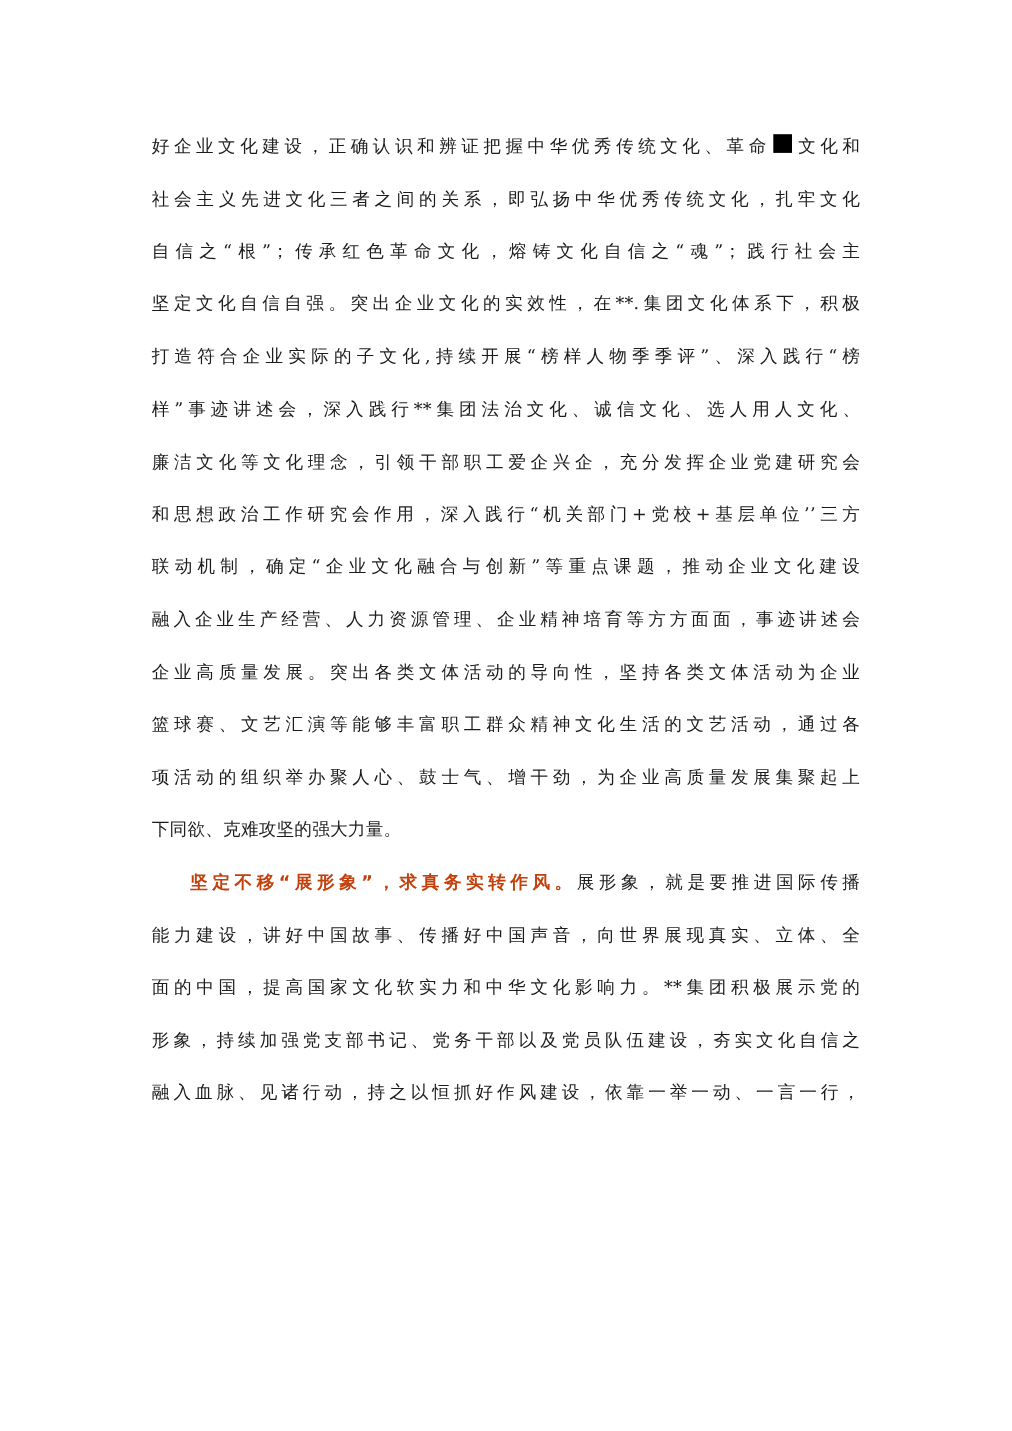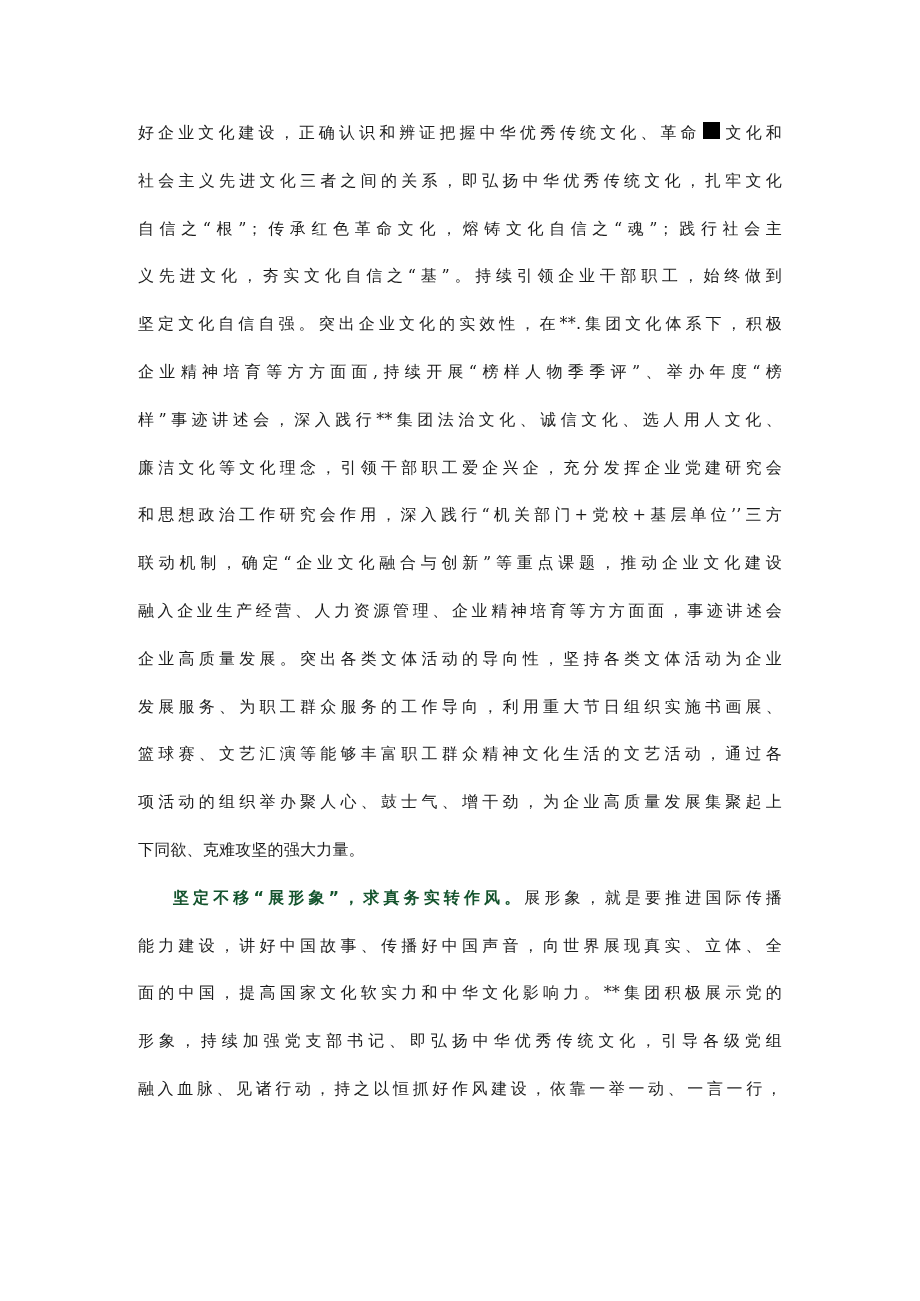--- a/index.html
+++ b/index.html
@@ -41,58 +41,56 @@
     }
     .line.last {
       text-align-last: left;
     }
     .line.indent {
       padding-left: 35px;
     }
     .bold {
       font-family: "DejaVu Sans", "Liberation Sans", sans-serif;
       font-weight: bold;
-      color: #14532d;
+      color: #c2410c;
     }
     .redact {
       display: inline-block;
       width: 17px;
       height: 17px;
       background: #000000;
       vertical-align: -1px;
       margin: 0 2px;
     }
   </style>
 </head>
 <body>
 
 <div class="page">
   <div class="body-text">
 
     <div>
       <span class="line"><span>好企业文化建设，正确认识和辨证把握中华优秀传统文化、革命</span><span class="redact"></span><span>文化和</span></span>
       <span class="line">社会主义先进文化三者之间的关系，即弘扬中华优秀传统文化，扎牢文化</span>
       <span class="line">自信之“根”；传承红色革命文化，熔铸文化自信之“魂”；践行社会主</span>
-      <span class="line">义先进文化，夯实文化自信之“基”。持续引领企业干部职工，始终做到</span>
       <span class="line">坚定文化自信自强。突出企业文化的实效性，在**.集团文化体系下，积极</span>
-      <span class="line">企业精神培育等方方面面,持续开展“榜样人物季季评”、举办年度“榜</span>
+      <span class="line">打造符合企业实际的子文化,持续开展“榜样人物季季评”、深入践行“榜</span>
       <span class="line">样”事迹讲述会，深入践行**集团法治文化、诚信文化、选人用人文化、</span>
       <span class="line">廉洁文化等文化理念，引领干部职工爱企兴企，充分发挥企业党建研究会</span>
       <span class="line">和思想政治工作研究会作用，深入践行“机关部门+党校+基层单位’’三方</span>
       <span class="line">联动机制，确定“企业文化融合与创新”等重点课题，推动企业文化建设</span>
       <span class="line">融入企业生产经营、人力资源管理、企业精神培育等方方面面，事迹讲述会</span>
       <span class="line">企业高质量发展。突出各类文体活动的导向性，坚持各类文体活动为企业</span>
-      <span class="line">发展服务、为职工群众服务的工作导向，利用重大节日组织实施书画展、</span>
       <span class="line">篮球赛、文艺汇演等能够丰富职工群众精神文化生活的文艺活动，通过各</span>
       <span class="line">项活动的组织举办聚人心、鼓士气、增干劲，为企业高质量发展集聚起上</span>
       <span class="line last">下同欲、克难攻坚的强大力量。</span>
     </div>
 
     <div>
       <span class="line indent"><span class="bold">坚定不移“展形象”，求真务实转作风。</span><span>展形象，就是要推进国际传播</span></span>
       <span class="line">能力建设，讲好中国故事、传播好中国声音，向世界展现真实、立体、全</span>
       <span class="line">面的中国，提高国家文化软实力和中华文化影响力。**集团积极展示党的</span>
-      <span class="line">形象，持续加强党支部书记、即弘扬中华优秀传统文化，引导各级党组</span>
+      <span class="line">形象，持续加强党支部书记、党务干部以及党员队伍建设，夯实文化自信之</span>
       <span class="line">融入血脉、见诸行动，持之以恒抓好作风建设，依靠一举一动、一言一行，</span>
     </div>
 
   </div>
 </div>
 
 </body></html>

